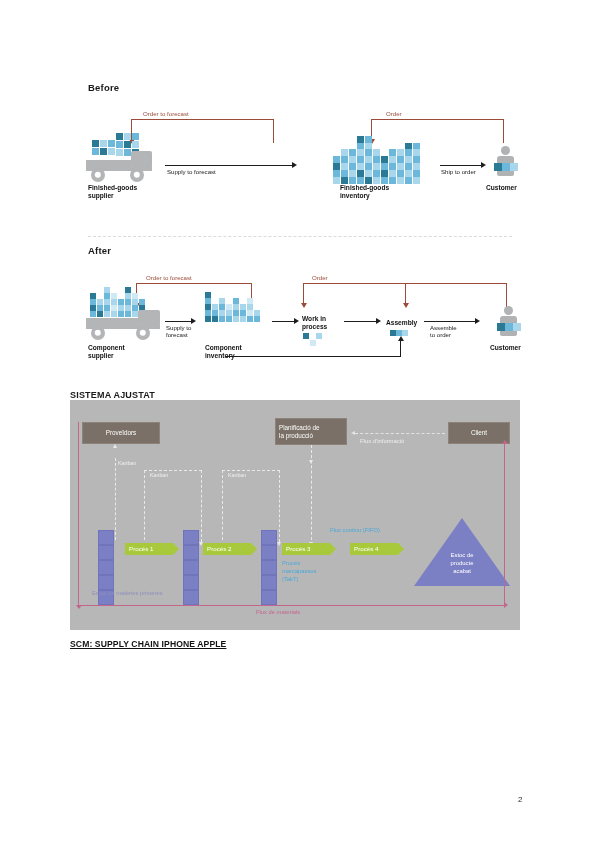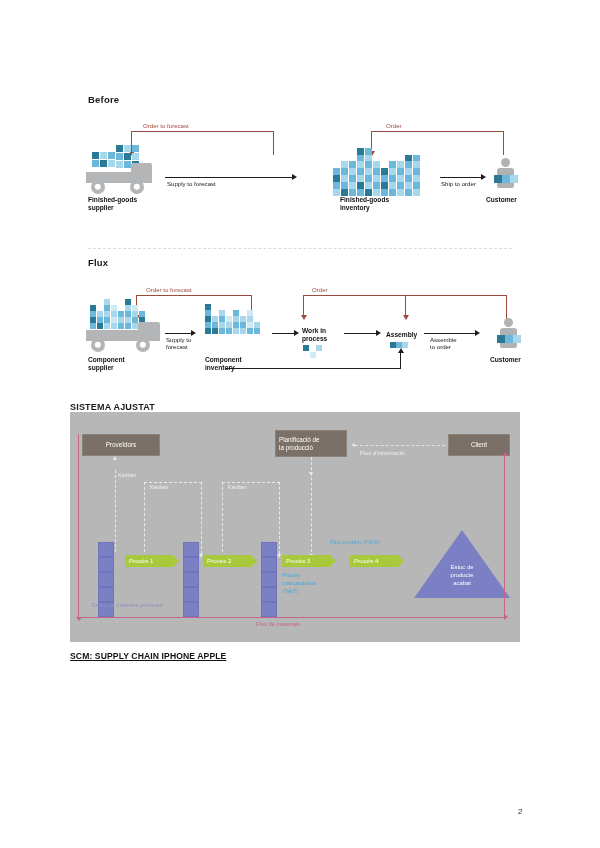--- a/index.html
+++ b/index.html
@@ -4,21 +4,21 @@
 <style>
   html,body{margin:0;padding:0;}
   body{
     width:600px;height:848px;
     background:#ffffff;
     font-family:"Liberation Sans", sans-serif;
     position:relative;
     overflow:hidden;
     color:#111;
   }
-  .page{position:absolute;left:0;top:12px;width:600px;height:740px;}
+  .page{position:absolute;left:0;top:0;width:600px;height:740px;}
 
   
   .abs{position:absolute;}
   .sec-title{
     font-size:9.5px;font-weight:bold;color:#1a1a1a;letter-spacing:.2px;
   }
   .lbl{font-size:6.6px;font-weight:bold;color:#111;line-height:7.6px;}
   .lbl-sm{font-size:6.1px;color:#1b1b1b;line-height:7.2px;}
   .lbl-red{font-size:6.1px;color:#9c4a3a;line-height:7.2px;}
 
@@ -241,21 +241,21 @@
       <div class="person-body" style="left:4px;top:10px;width:17px;height:20px;"></div>
       <div class="cube" style="left:1px;top:17px;width:8px;height:8px;background:#2a7a96;"></div>
       <div class="cube" style="left:9px;top:17px;width:8px;height:8px;background:#6bb8da;"></div>
       <div class="cube" style="left:17px;top:17px;width:8px;height:8px;background:#a8d7ec;"></div>
     </div>
     <div class="lbl abs" style="left:486px;top:184px;">Customer</div>
   </div>
 
   <div class="divider" style="left:88px;top:236px;width:424px;"></div>
 
-  <div class="sec-title abs" style="left:88px;top:245px;">Flux</div>
+  <div class="sec-title abs" style="left:88px;top:245px;">After</div>
 
   <div id="after-diagram" class="abs" style="left:0;top:0;width:600px;height:380px;">
 
     <div class="ln-red abs" style="left:136px;top:283px;width:116px;height:1.2px;"></div>
     <div class="ln-red abs" style="left:251px;top:283px;width:1.2px;height:24px;"></div>
     <div class="ln-red abs" style="left:136px;top:283px;width:1.2px;height:21px;"></div>
     <div class="red-head-down abs" style="left:133.5px;top:303px;"></div>
     <div class="lbl-red abs" style="left:146px;top:274px;">Order to forecast</div>
 
     <div class="ln-red abs" style="left:303px;top:283px;width:204px;height:1.2px;"></div>

